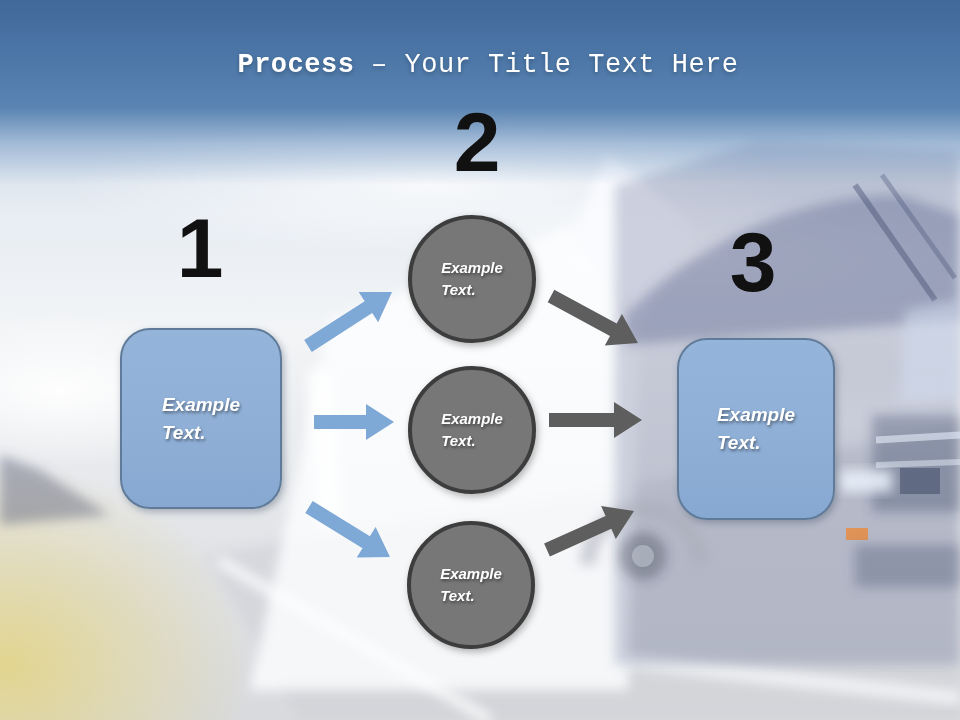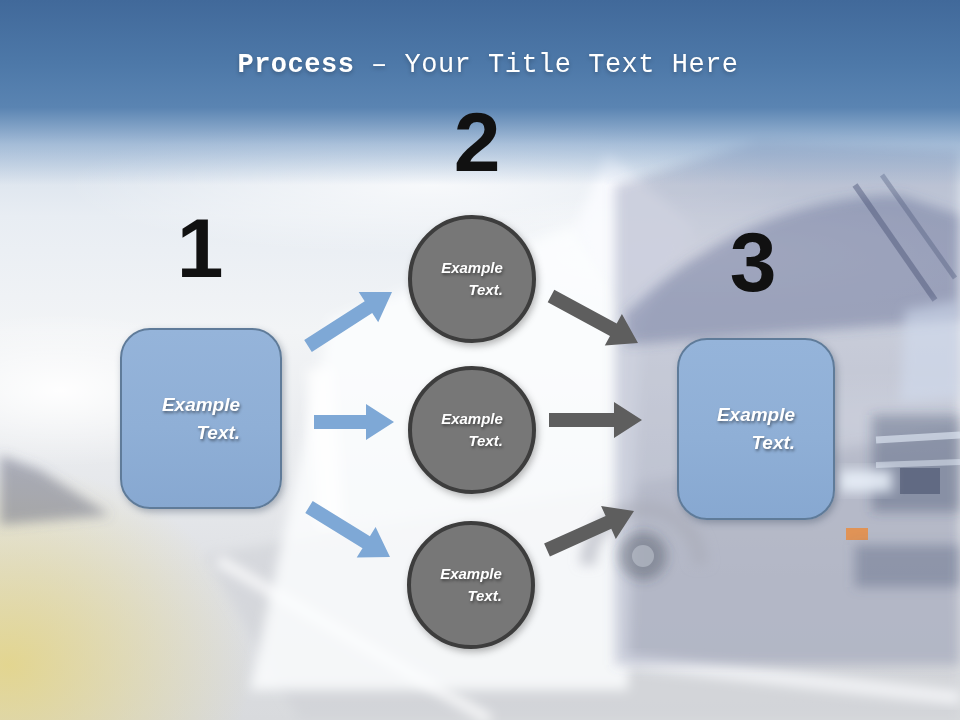--- a/index.html
+++ b/index.html
@@ -50,21 +50,21 @@
     background:var(--circle-fill);
     border:4px solid var(--circle-border);
     box-shadow:2px 3px 7px rgba(50,50,50,0.35);
     display:flex;align-items:center;justify-content:center;
   }
   .circ1{left:408px;top:215px;}
   .circ2{left:408px;top:366px;}
   .circ3{left:407px;top:521px;}
   .shape-label{
     color:var(--label-color);font-weight:700;font-style:italic;
-    text-align:right;white-space:pre-line;line-height:1.45;
+    text-align:left;white-space:pre-line;line-height:1.45;
     text-shadow:1px 2px 3px rgba(0,0,0,0.45);
   }
   .pbox .shape-label{font-size:19px;}
   .pcircle .shape-label{font-size:15px;}
   .arrow-layer{position:absolute;left:0;top:0;pointer-events:none;}
 </style>
 </head>
 <body>
 
 <div class="slide">

